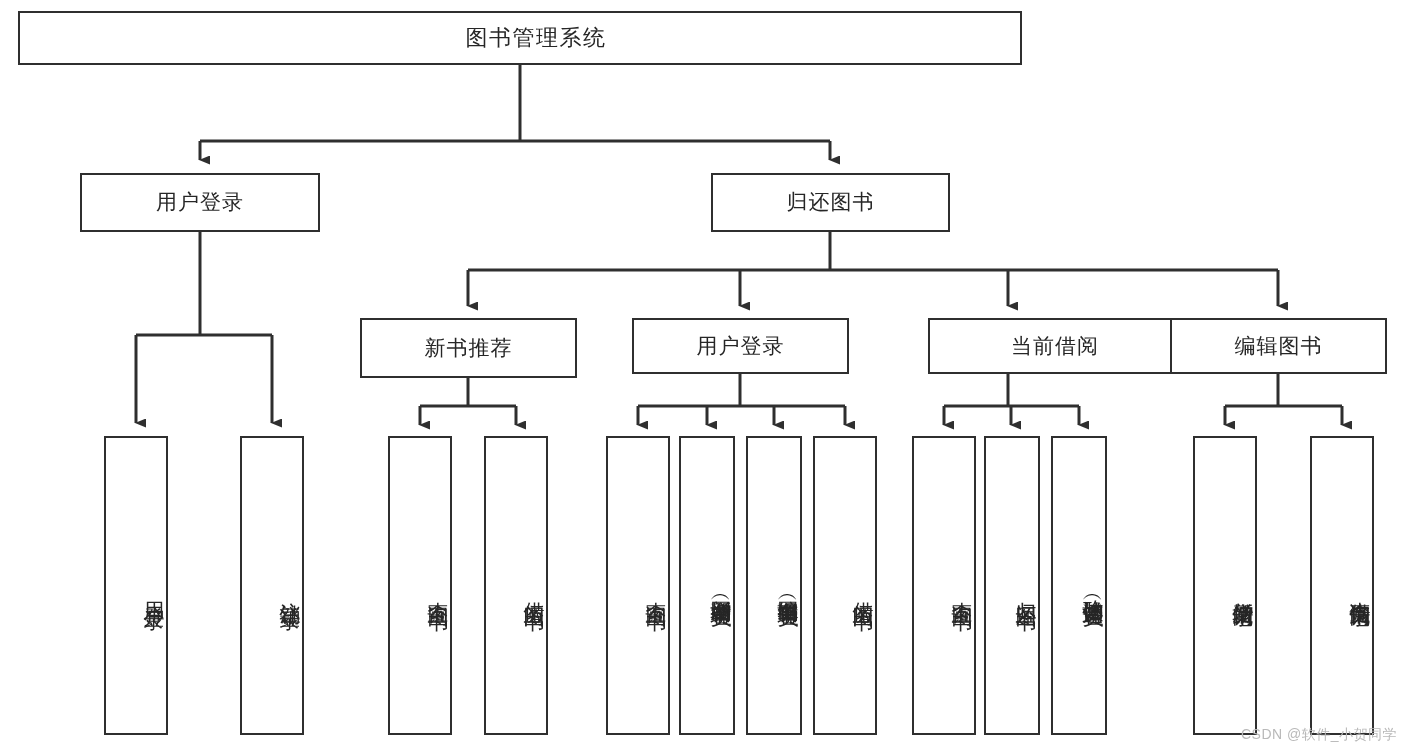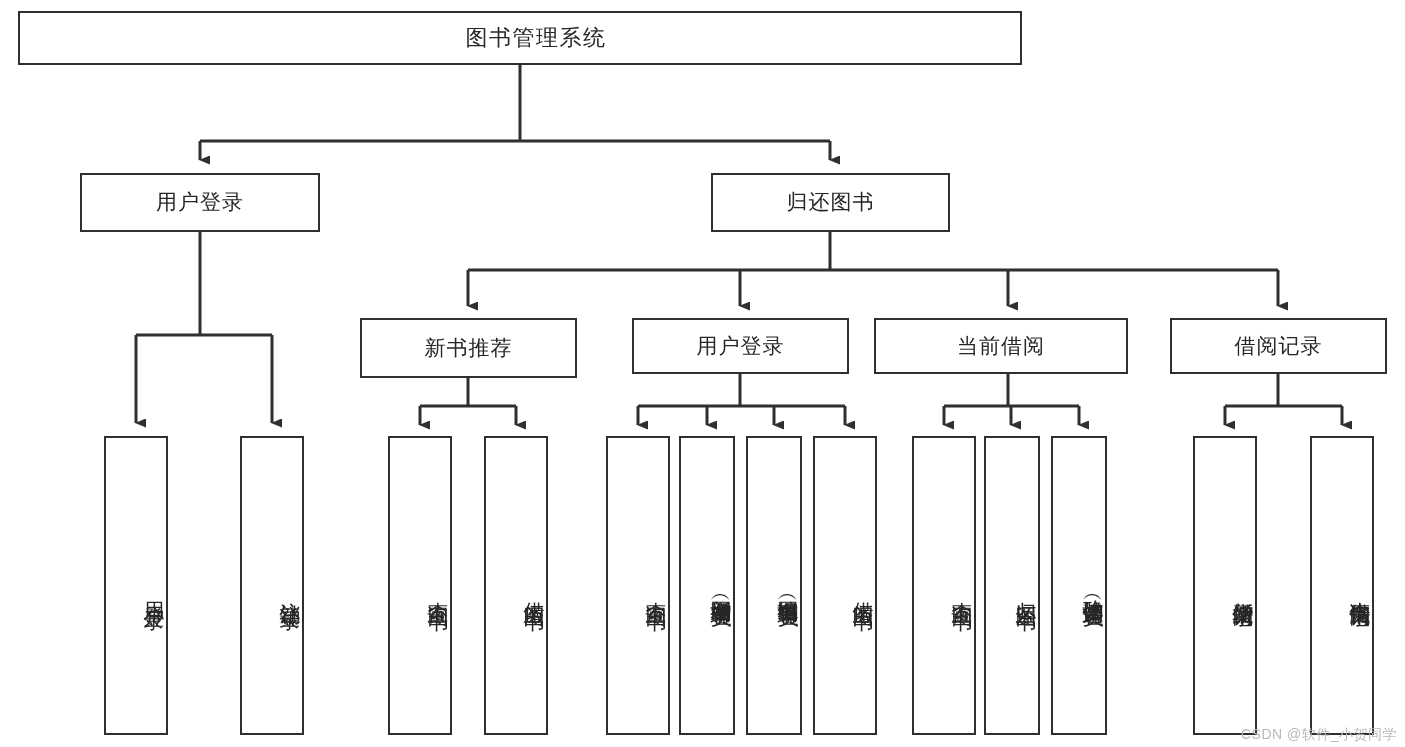--- a/index.html
+++ b/index.html
@@ -136,25 +136,25 @@
   <div class="node horiz" style="left:711px;top:173px;width:239px;height:59px;">
     <span class="node-label">归还图书</span>
   </div>
 
   <div class="node horiz" style="left:360px;top:318px;width:217px;height:60px;">
     <span class="node-label">新书推荐</span>
   </div>
   <div class="node horiz" style="left:632px;top:318px;width:217px;height:56px;">
     <span class="node-label">用户登录</span>
   </div>
-  <div class="node horiz" style="left:874px;top:318px;width:254px;height:56px;">
+  <div class="node horiz" style="left:928px;top:318px;width:254px;height:56px;">
     <span class="node-label">当前借阅</span>
   </div>
   <div class="node horiz" style="left:1170px;top:318px;width:217px;height:56px;">
-    <span class="node-label">借阅记录</span>
+    <span class="node-label">编辑图书</span>
   </div>
 
   <div class="node vert" style="left:104px;top:436px;width:64px;height:299px;">
     <span class="node-label">用户登录</span>
   </div>
   <div class="node vert" style="left:240px;top:436px;width:64px;height:299px;">
     <span class="node-label">注销登录</span>
   </div>
 
   <div class="node vert" style="left:388px;top:436px;width:64px;height:299px;">

